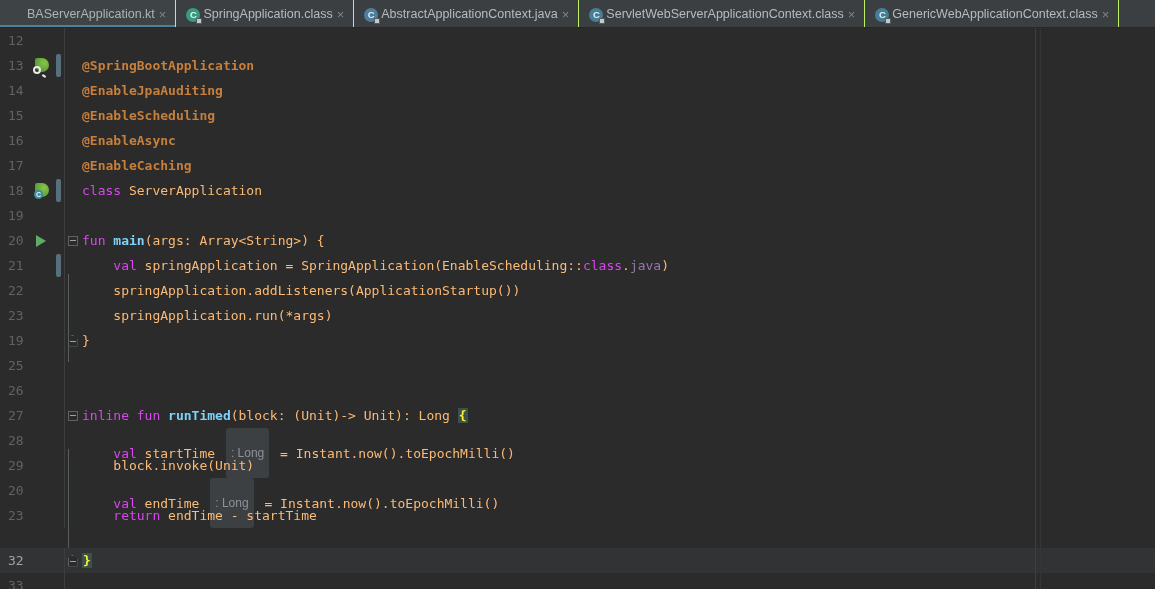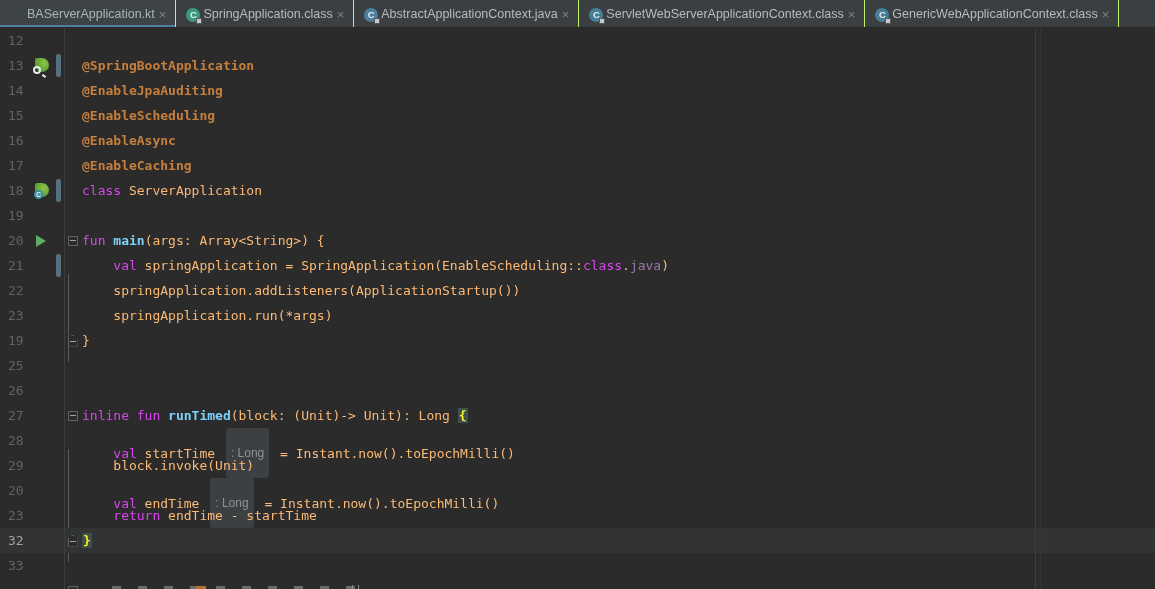--- a/index.html
+++ b/index.html
@@ -24,21 +24,21 @@
   .class-circle.c-green { background:#3a9a7f; }
   .class-circle.c-blue  { background:#4d7e9e; }
   .class-circle.c-teal  { background:#457f96; }
   .lockbadge { position:absolute; right:-2px; bottom:-2px; width:6px; height:6px;
       background:#c6c8ca; border:1px solid #55585a; border-radius:1px; }
 
   
   .editor { position:relative; width:1155px; height:561px; background:#2b2b2b; overflow:hidden; }
   .rows { position:relative; z-index:2; }
   .row { display:flex; height:25px; align-items:stretch; position:relative; }
-  .row.current { background:#323334; }
+  .row.current { background:#323334;margin-top:20px; }
   .row.current .ln { color:#a4a3a3; }
 
   .ln { flex:0 0 30px; padding-left:8px; color:#606366; font:13px/25px "DejaVu Sans Mono", monospace; }
   .gicons { flex:0 0 22px; display:flex; align-items:center; justify-content:center; position:relative; }
   .vcscol { flex:0 0 12px; display:flex; align-items:center; justify-content:center; }
   .vcsbar { width:5px; height:23px; border-radius:2px; background:#57707e; }
   .foldcol { flex:0 0 16px; display:flex; align-items:center; justify-content:center;
              border-left:1px solid #3b3e3f; position:relative; }
   .codeline { flex:1; font:13px/25px "DejaVu Sans Mono", monospace; color:#a9b7c6; white-space:pre; padding-left:2px; }
 

